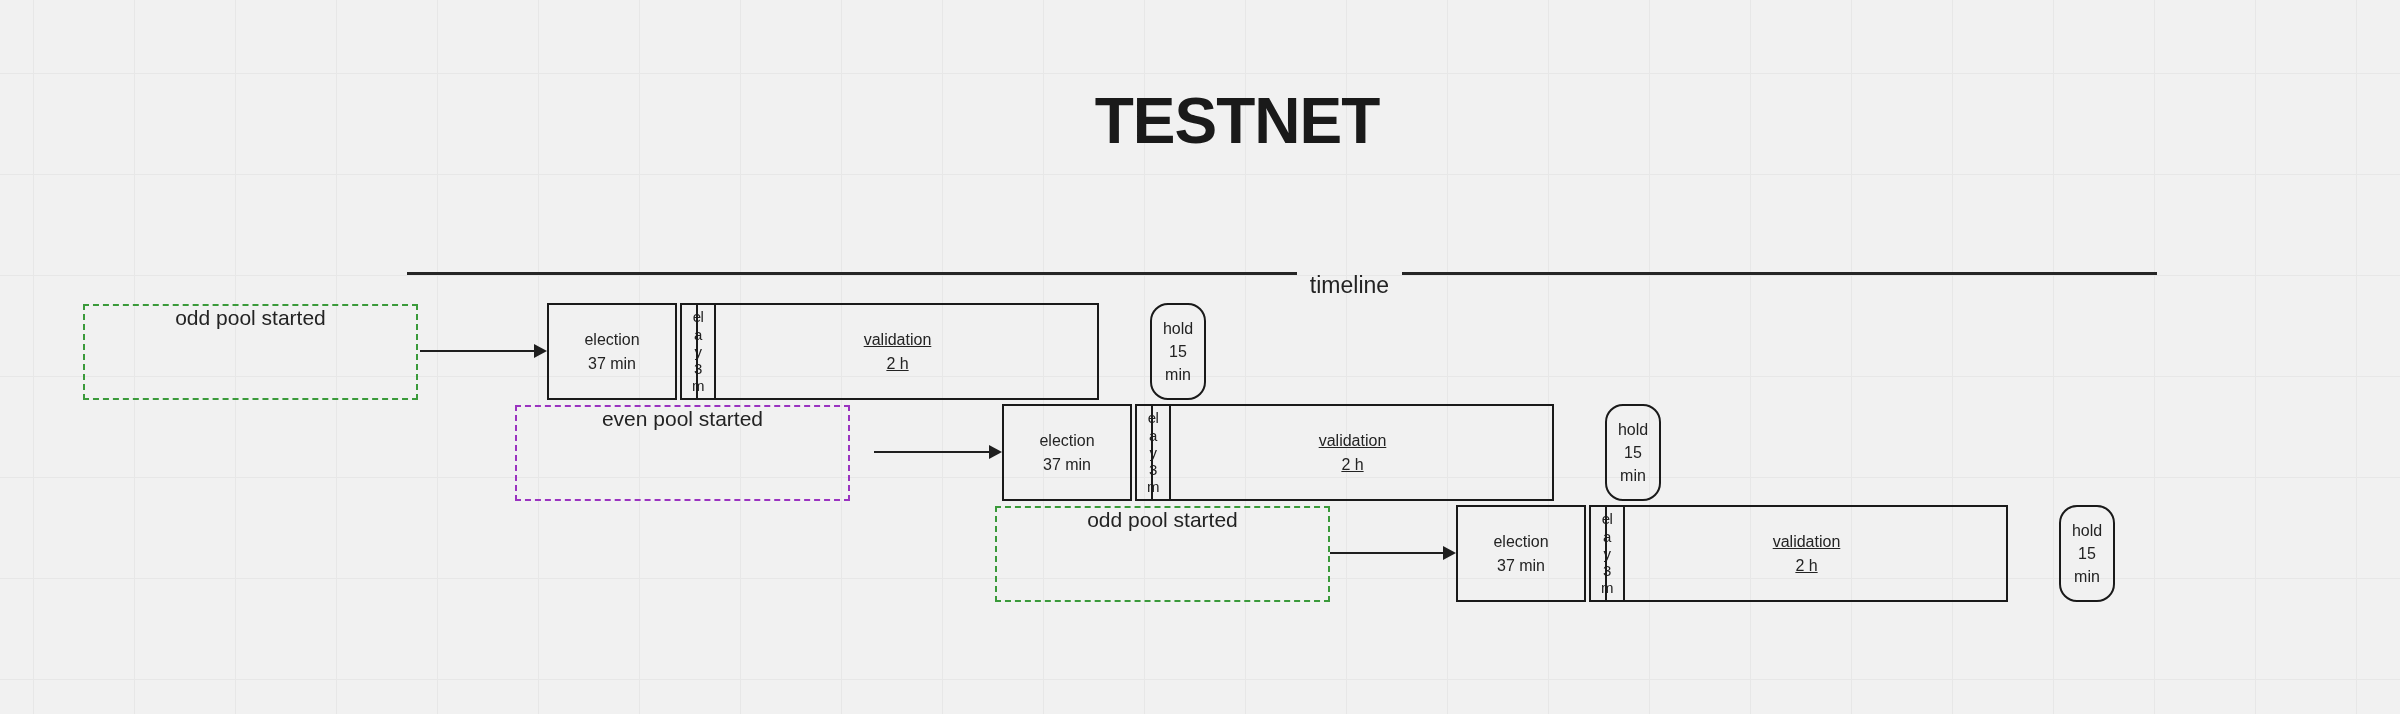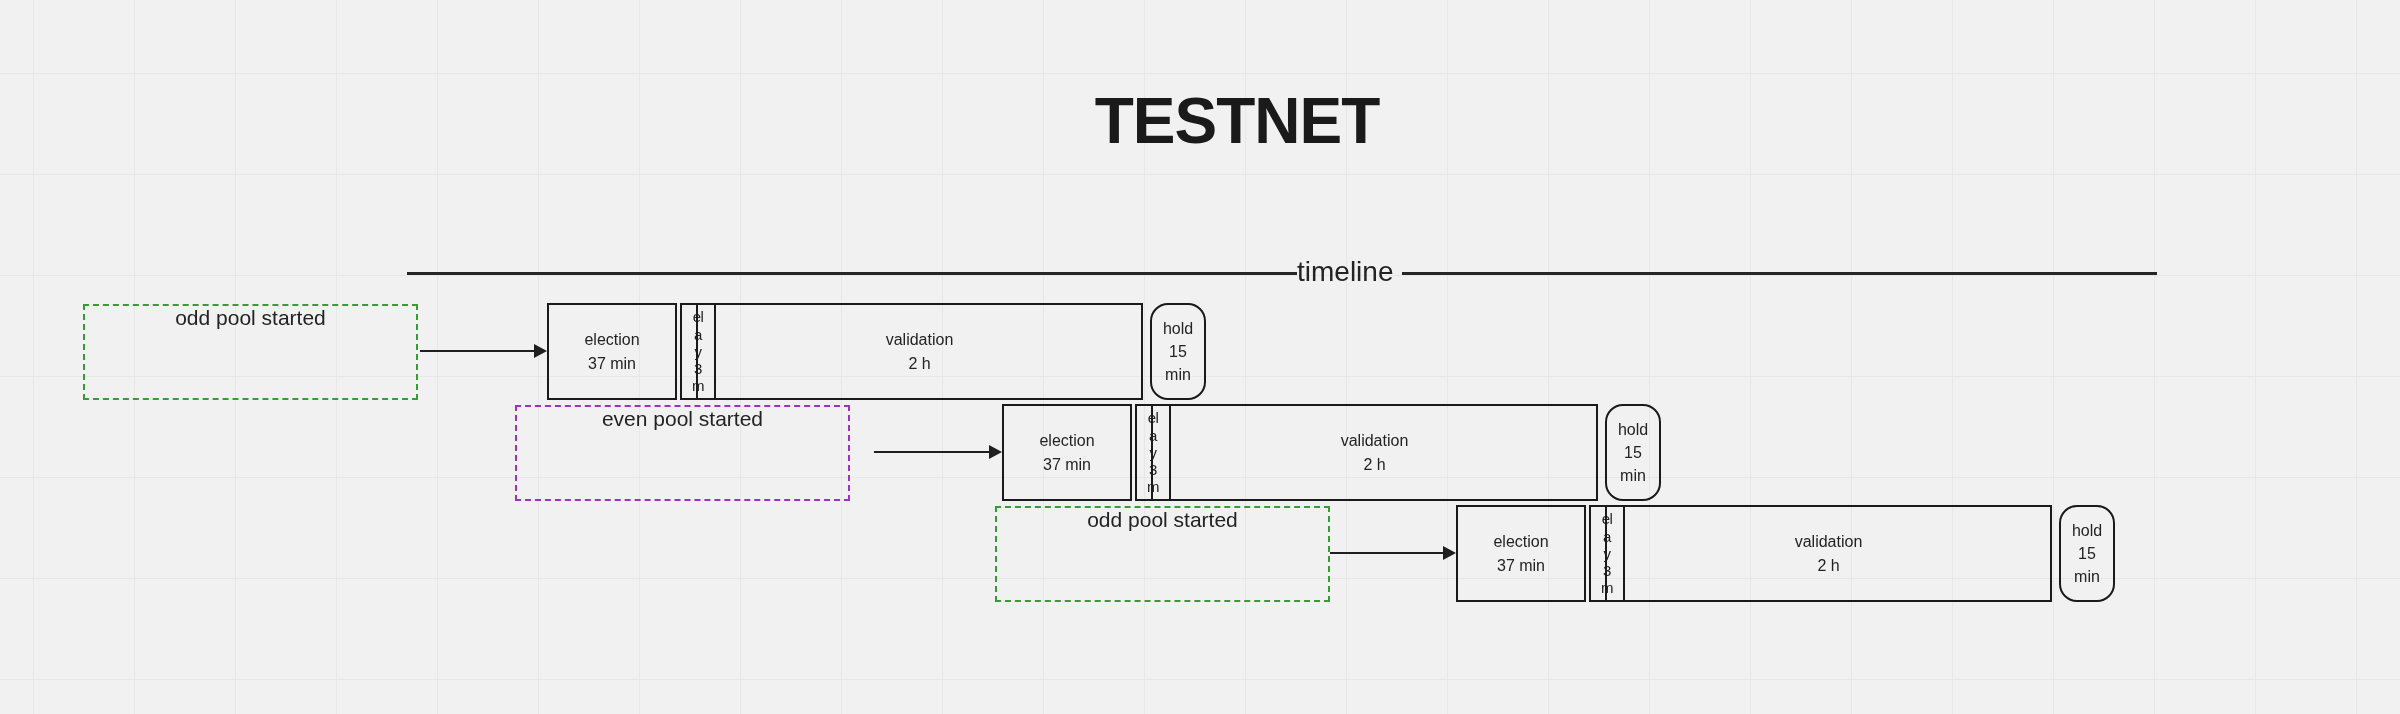--- a/index.html
+++ b/index.html
@@ -31,23 +31,24 @@
     color:#1a1a1a;
     white-space:nowrap;
   }
   .tl-line{
     position:absolute;
     height:3px;
     background:#262626;
   }
   .tl-label{
     position:absolute;
-    left:1297px; top:256px;
+    left:1297px; top:272px;
     width:105px;
-    font-size:28px;
+    text-align:center;
+    font-size:23px;
     color:#232323;
     white-space:nowrap;
   }
   .start-box{
     position:absolute;
     width:335px; height:96px;
     border:2px dashed #3a9a3a;
     box-sizing:border-box;
     display:flex;
     align-items:flex-start;
@@ -65,21 +66,21 @@
     display:flex;
     flex-direction:column;
     align-items:center;
     justify-content:center;
     text-align:center;
     font-size:16px;
     line-height:1.45;
     background:transparent;
   }
   .phase.election{ width:130px; }
-  .phase.validation{ width:447px; }
+  .phase.validation{ width:403px;text-decoration:underline; }
   .phase.hold{ width:56px; padding:0 6px;border-radius:18px; }
   .phase.delay{
     width:14px;
     padding:16px;
     font-size:15px;
     letter-spacing:-0.5px;
     line-height:1.15;
     word-break:break-all;
     overflow:hidden;
   }

